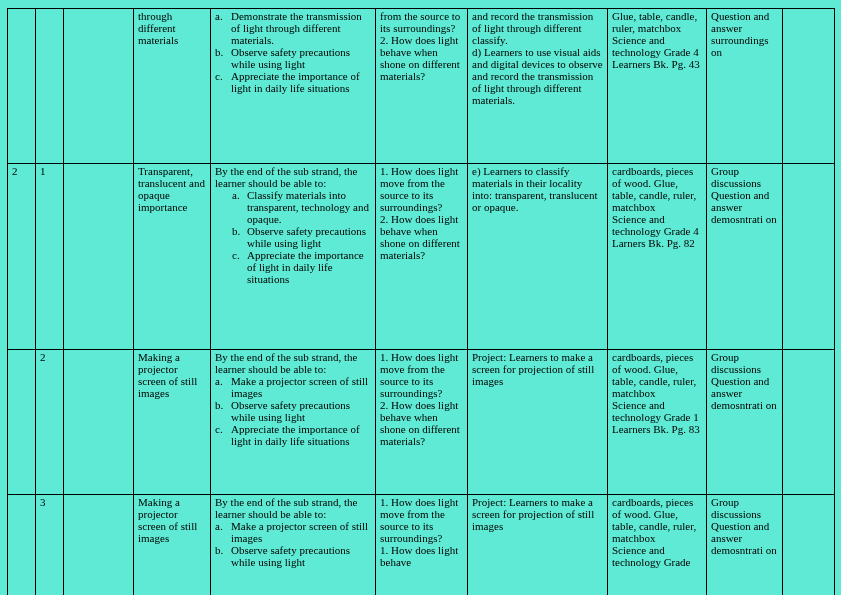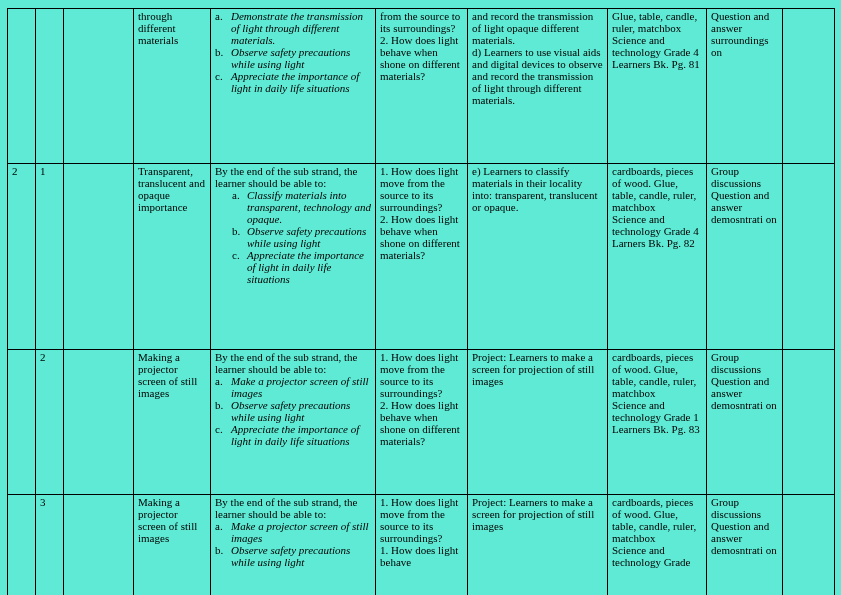--- a/index.html
+++ b/index.html
@@ -29,21 +29,21 @@
     overflow: hidden;
     word-wrap: break-word;
   }
   tr.r1 > td { height: 151px; }
   tr.r2 > td { height: 182px; }
   tr.r3 > td { height: 141px; }
   tr.r4 > td { height: 102px; }
   .page p { margin: 0; }
   .li { display: flex; }
   .lbl { flex: 0 0 16px; }
-  .itxt { flex: 1 1 auto; min-width: 0; font-style: italic; }
+  .itxt { flex: 1 1 auto; min-width: 0; }
   .indent { margin-left: 17px; }
   .indent .lbl { flex-basis: 15px; }
   b.proj { font-weight: normal; }
 </style>
 </head>
 <body>
 
 <div class="page">
   <table class="sow">
     <colgroup>
@@ -79,26 +79,26 @@
           <div class="li">
               <span class="lbl">c.</span>
               <span class="itxt">Appreciate the importance of light in daily life situations</span>
             </div>
         </td>
         <td>
           <p>from the source to its surroundings?</p>
           <p>2. How does light behave when shone on different materials?</p>
         </td>
         <td>
-          <p>and record the transmission of light opaque different materials.</p>
+          <p>and record the transmission of light through different classify.</p>
           <p>d) Learners to use visual aids and digital devices to observe and record the transmission of light through different materials.</p>
         </td>
         <td>
           <p>Glue, table, candle, ruler, matchbox</p>
-          <p>Science and technology Grade 4 Learners Bk. Pg. 81</p>
+          <p>Science and technology Grade 4 Learners Bk. Pg. 43</p>
         </td>
         <td>
           <p>Question and answer</p>
           <p>surroundings on</p>
         </td>
         <td></td>
       </tr>
 
       <tr class="r2">
         <td>2</td>

